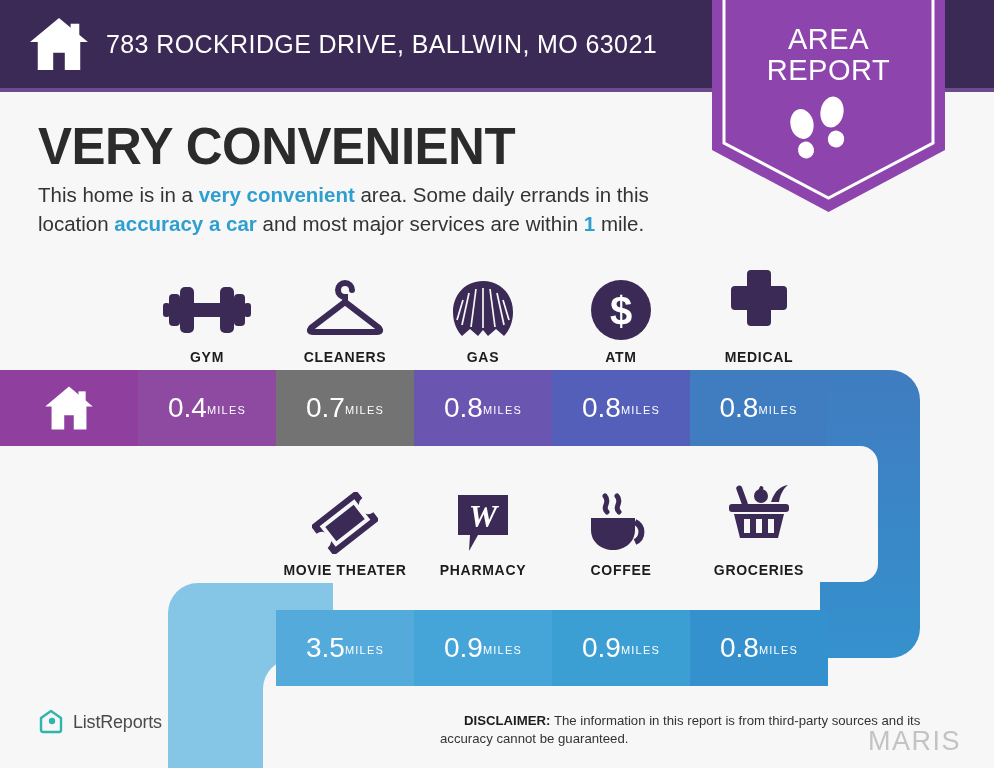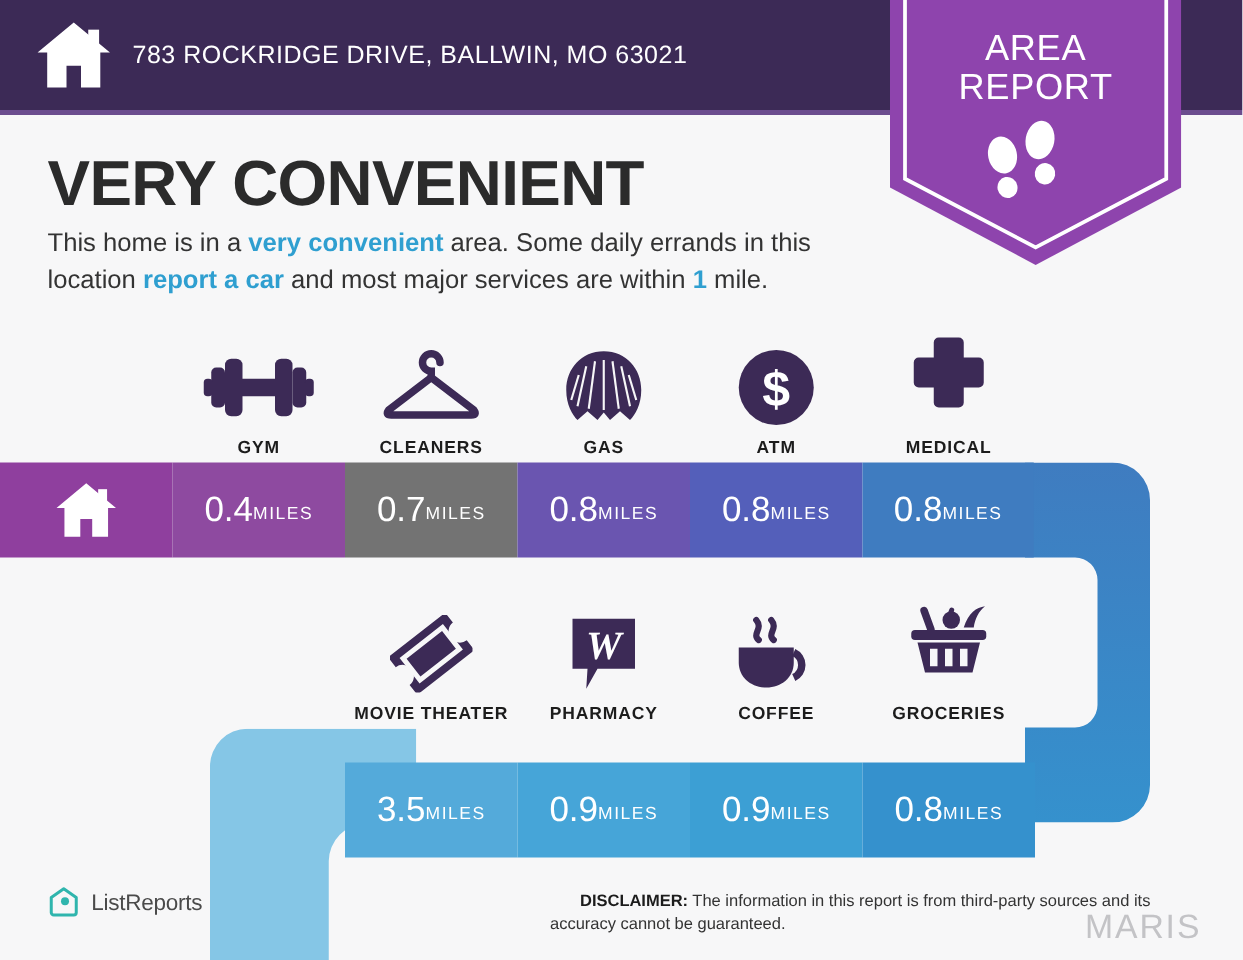--- a/index.html
+++ b/index.html
@@ -18,21 +18,21 @@
     display: flex; align-items: center;
   }
   .header-strip-bottom {
     position: absolute; left: 0; top: 88px; width: 994px; height: 4px;
     background: #6b4d8e;
   }
   .home-icon-header { margin-left: 28px; width: 62px; height: 56px; flex: none; }
   .address {
     margin-left: 16px;
     color: #ffffff;
-    font-size: 20px;
+    font-size: 25px;
     letter-spacing: 0.4px;
     font-weight: 400;
     white-space: nowrap;
   }
 
   
   .badge {
     position: absolute; left: 712px; top: 0; width: 233px; height: 212px;
     z-index: 5;
   }
@@ -72,21 +72,21 @@
   }
 
   
   .bar-row { position: absolute; height: 76px; }
   .seg {
     position: absolute; top: 0; height: 76px;
     display: flex; flex-direction: row; align-items: center; justify-content: center;
     color: #ffffff;
   }
   .seg .val { font-size: 28px; font-weight: 400; line-height: 1; }
-  .seg .unit { font-size: 14px; letter-spacing: 1.2px; margin-top: 3px; }
+  .seg .unit { font-size: 11px; letter-spacing: 1.2px; margin-top: 3px; }
   .seg-home { display: flex; align-items: center; justify-content: center; }
 
   .connector { position: absolute; }
 
   
   .logo {
     position: absolute; left: 38px; top: 708px;
     display: flex; align-items: center; gap: 9px;
   }
   .logo-text { font-size: 18px; color: #4a4a4a; letter-spacing: -0.2px; }
@@ -127,21 +127,21 @@
       </g>
     </svg>
     <div class="badge-text">
       <div>AREA</div>
       <div>REPORT</div>
     </div>
   </div>
 
   <div class="headline">VERY CONVENIENT</div>
   <div class="subtitle">
-    <span>This home is in a </span><b>very convenient</b><span> area. Some daily errands in this location </span><b>report a car</b><span> and most major services are within </span><b>1</b><span> mile.</span>
+    <span>This home is in a </span><b>very convenient</b><span> area. Some daily errands in this location </span><b>accuracy a car</b><span> and most major services are within </span><b>1</b><span> mile.</span>
   </div>
 
   <div class="icon-row" style="left:138px; top:265px; width:827px;">
 
     <div class="icon-cell" style="left:138px;">
       <div class="icon-glyph">
         <svg width="80" height="60" viewBox="0 0 80 60">
           <path fill="none" stroke="#3c2a56" stroke-width="6" stroke-linejoin="round" stroke-linecap="round" d="M40 22 L6 48 Q3 52 8 52 H72 Q77 52 74 48 Z"></path>
           <path fill="none" stroke="#3c2a56" stroke-width="6" stroke-linecap="round" d="M40 22 V17 a7 7 0 1 1 7 -7"></path>
         </svg>

